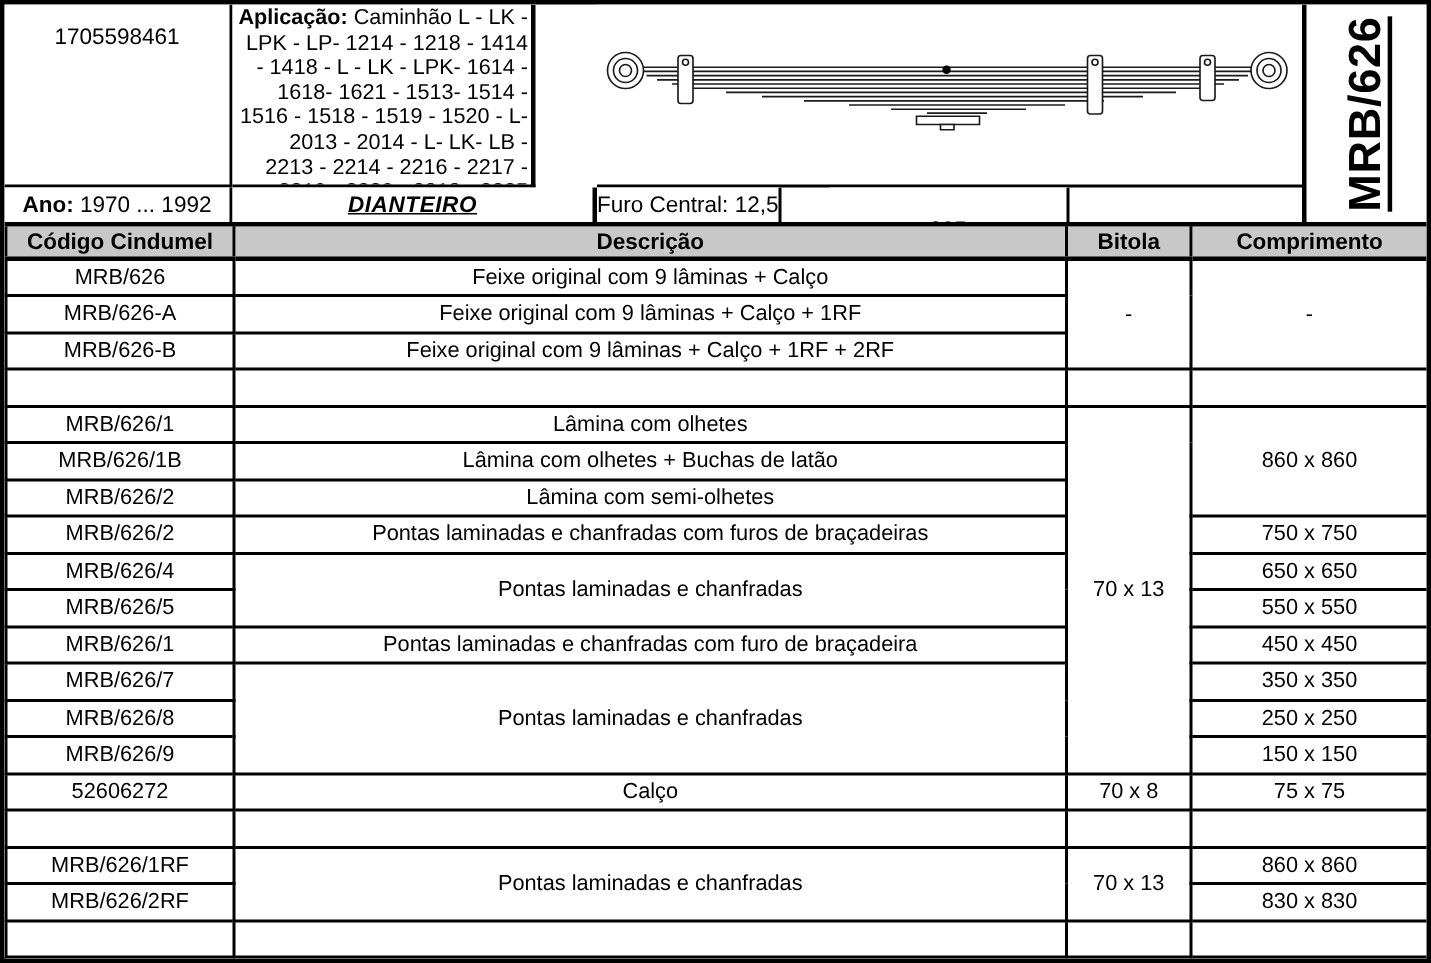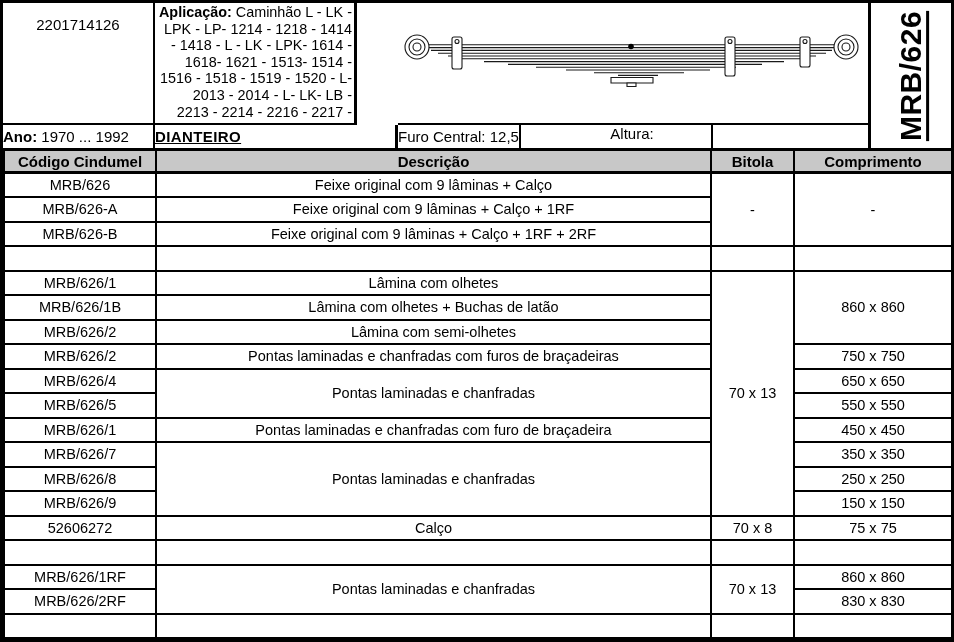--- a/index.html
+++ b/index.html
@@ -18,23 +18,23 @@
   .b{font-weight:bold;}
   
   #cell-numero{left:0;top:0;width:152px;height:122px;border-right:2px solid #000;border-bottom:2px solid #000;text-align:center;padding-top:13px;font-size:15px;line-height:18px;}
   #cell-aplicacao{left:152px;top:0;width:202px;height:122px;border-right:3px solid #000;border-bottom:2px solid #000;padding:1px 2px 0 3px;font-size:14.4px;line-height:16.6px;text-align:right;}
   #cell-drawing{left:395px;top:0;width:470px;height:122px;border-bottom:2px solid #000;}
   #cell-model{left:865px;top:0;width:83px;height:145px;border-left:3px solid #000;display:flex;align-items:center;justify-content:center;}
   #cell-model .vtxt{
     transform:rotate(-90deg);white-space:nowrap;font-weight:bold;font-size:30px;
     letter-spacing:.5px;text-decoration:underline;text-underline-offset:5px;
   }
-  .specrow{display:flex;align-items:center;justify-content:flex-start;font-size:15px;height:23px;top:122px;}
+  .specrow{display:flex;align-items:center;justify-content:center;font-size:15px;height:23px;top:122px;}
   #cell-ano{left:0;width:152px;border-right:2px solid #000;}
-  #cell-dianteiro{left:152px;width:243px;border-right:3px solid #000;font-weight:bold;text-decoration:underline;letter-spacing:.4px;}
+  #cell-dianteiro{left:152px;width:243px;border-right:3px solid #000;font-weight:bold;text-decoration:underline;letter-spacing:.4px;font-style:italic;}
   #cell-furo{left:395px;width:123px;border-right:2px solid #000;}
   #cell-altura{left:550px;width:160px;border-right:2px solid #000;flex-direction:column;}
   #cell-apoios{left:710px;width:155px;}
   .specrow .gap{white-space:pre;}
   
   #parts-table{
     position:absolute;left:0;top:145px;width:948px;height:491px;
     border-collapse:collapse;table-layout:fixed;background:#fff;
     border-top:3px solid #000;
   }
@@ -52,21 +52,21 @@
   tr.tt > td{border-top-width:3px;}
   
   #spring-svg line, #spring-svg rect, #spring-svg circle, #spring-svg path{vector-effect:non-scaling-stroke;}
 </style>
 </head>
 <body>
 
 <div class="page">
 
   <div class="abs" id="cell-numero">
-    <div>2201714126</div>
+    <div>1705598461</div>
   </div>
 
   <div class="abs" id="cell-aplicacao">
     <span class="b">Aplicação:</span>
     <span>Caminhão L - LK - LPK - LP- 1214 - 1218 - 1414 - 1418 - L - LK - LPK- 1614 - 1618- 1621 - 1513- 1514 - 1516 - 1518 - 1519 - 1520 - L- 2013 - 2014 - L- LK- LB - 2213 - 2214 - 2216 - 2217 - 2219 - 2220 - 2318 - 2325</span>
   </div>
 
   <div class="abs" id="cell-drawing">
     <svg id="spring-svg" width="470" height="120" viewBox="0 0 470 120" fill="none" stroke="#1a1a1a" stroke-width="1.1">
 

